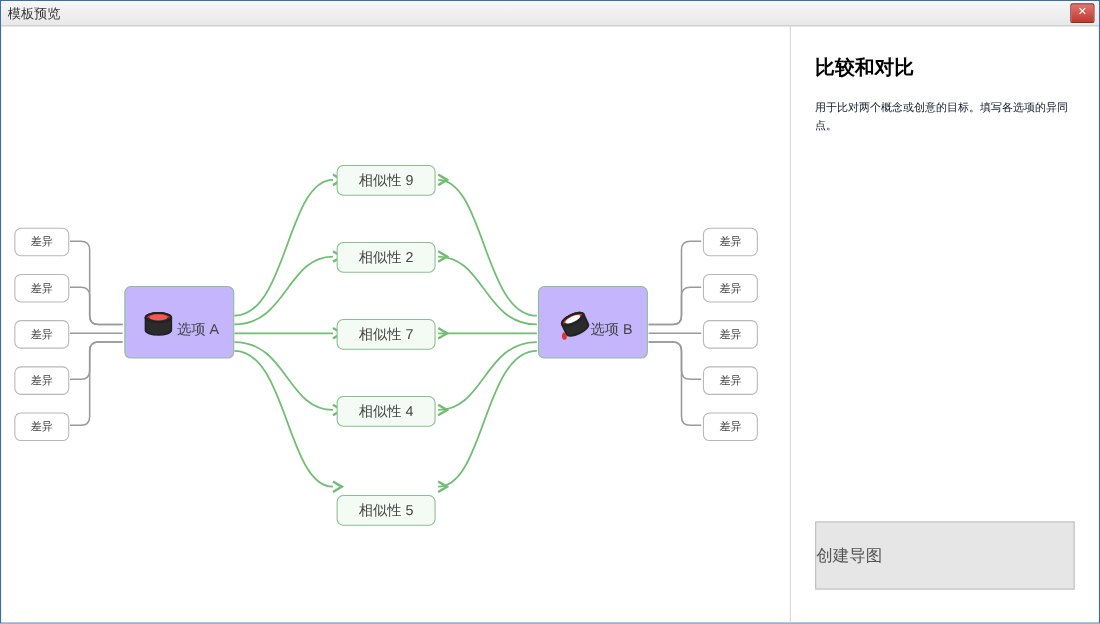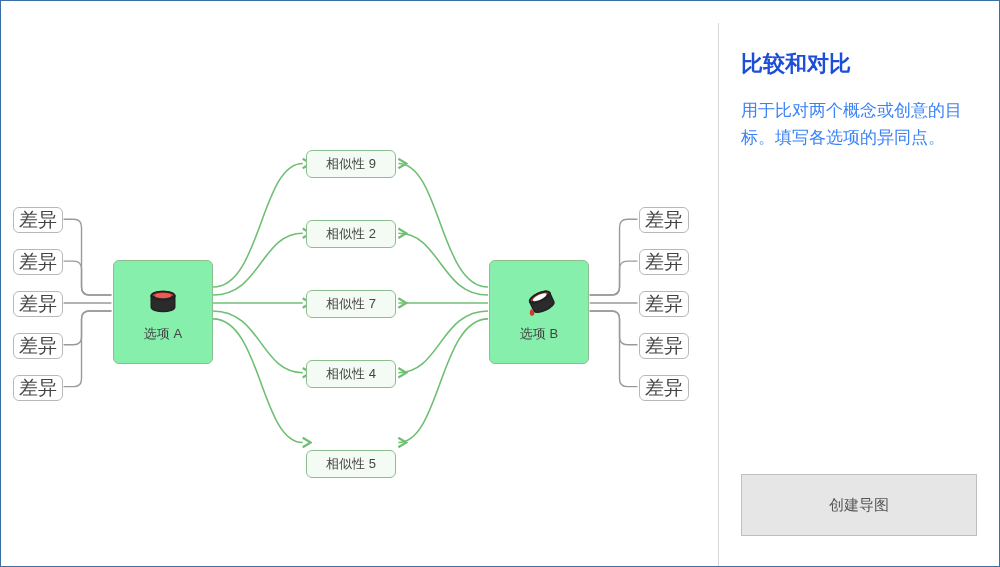--- a/index.html
+++ b/index.html
@@ -3,36 +3,43 @@
 <meta charset="utf-8">
 <style>
   html,body{margin:0;padding:0;font-family:"Microsoft YaHei","SimSun",Arial,sans-serif;background:#fff}
   .window{width:1000px;height:567px;border:1px solid #3a6ea5;box-sizing:border-box;position:relative;background:#fff}
   .titlebar{height:22px;background:linear-gradient(#f7f7f7,#e8e8e8);border-bottom:1px solid #c0c0c0;display:flex;align-items:center;padding:0 4px 0 6px;font-size:12px;color:#333}
   .titlebar .spacer{flex:1}
   .close-btn{width:20px;height:16px;background:linear-gradient(#e17572,#c0392b);border:1px solid #8a2d26;border-radius:2px;display:flex;align-items:center;justify-content:center;color:#fff;font-size:10px;line-height:1;cursor:pointer}
   .body{position:absolute;top:22px;left:0;right:0;bottom:0;display:flex}
   .canvas{flex:1;position:relative;border-right:1px solid #d8d8d8;overflow:hidden}
   .sidepanel{width:280px;padding:26px 22px;box-sizing:border-box;position:relative}
-  .sidepanel h2{margin:0 0 18px 0;font-size:22px;font-weight:600;color:#1d4ed8}
-  .sidepanel p{margin:0;font-size:17px;color:#3b82f6;line-height:1.6}
-  .create-btn{position:absolute;left:22px;right:22px;bottom:30px;height:60px;background:#e6e6e6;border:1px solid #bfbfbf;display:flex;align-items:center;justify-content:center;font-size:15px;color:#555;cursor:pointer}
+  .sidepanel h2{margin:0 0 18px 0;font-size:18px;font-weight:600;color:#000000}
+  .sidepanel p{margin:0;font-size:10px;color:#0f172a;line-height:1.6}
+  .create-btn{position:absolute;left:22px;right:22px;bottom:30px;height:60px;background:#e6e6e6;border:1px solid #bfbfbf;display:flex;align-items:center;font-size:15px;color:#555;cursor:pointer}
   
   .node{position:absolute;border:1px solid #8bbf8f;border-radius:6px;background:#fff;display:flex;align-items:center;justify-content:center;font-size:13px;color:#444;box-sizing:border-box}
-  .node.diff{border:1px solid #b8b8b8;border-radius:6px;width:50px;height:26px;font-size:19px}
+  .node.diff{border:1px solid #b8b8b8;border-radius:6px;width:50px;height:26px;font-size:10px}
   .node.sim{width:90px;height:28px;background:#f4fbf5}
-  .node.option{width:100px;height:104px;flex-direction:column;background:#86efac;padding-top:8px}
+  .node.option{width:100px;height:66px;flex-direction:row;background:#c4b5fd;padding-top:8px}
   .node.option .label{margin-top:6px;font-size:13px}
   .bucket{width:34px;height:30px;position:relative}
   svg.lines{position:absolute;top:0;left:0;width:100%;height:100%;pointer-events:none}
 </style>
 </head>
 <body>
 
 <div class="window">
+  <div class="titlebar">
+    <span>模板预览</span>
+    <span class="spacer"></span>
+    <div class="close-btn">
+      <span>✕</span>
+    </div>
+  </div>
 
   <div class="body">
 
     <div class="canvas">
 
       <svg class="lines" viewBox="0 0 718 545">
         <defs>
           <marker id="arrL" markerWidth="8" markerHeight="8" refX="6" refY="4" orient="auto">
             <path d="M6,1 L1,4 L6,7" fill="none" stroke="#6fbf73" stroke-width="1.4"></path>
           </marker>

